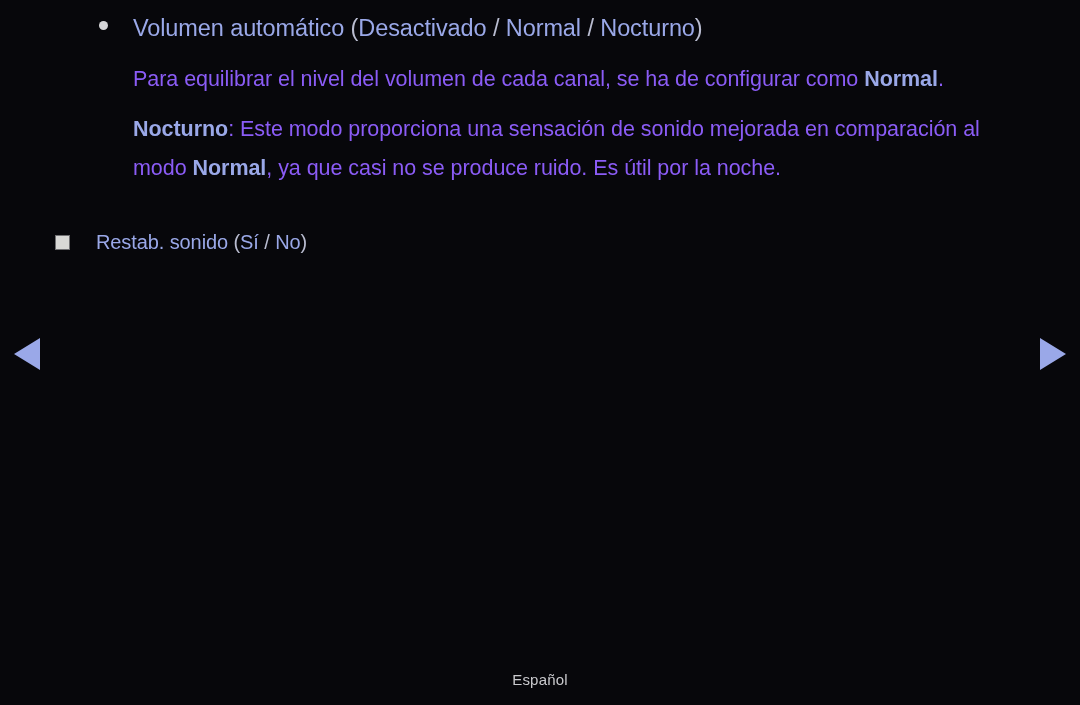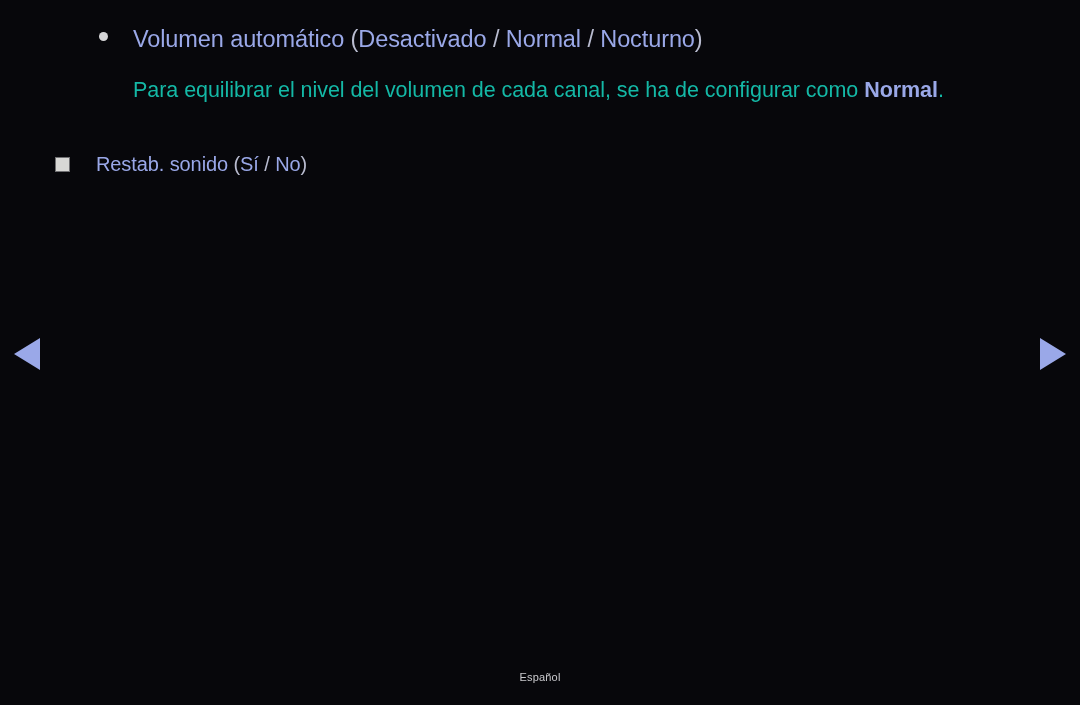--- a/index.html
+++ b/index.html
@@ -20,21 +20,21 @@
   .screen {
     position: absolute;
     inset: 0;
     background: #07070b;
   }
 
   
   .content {
     position: absolute;
     left: 0;
-    top: 11px;
+    top: 0;
     width: 1080px;
   }
 
   
   .entry {
     position: relative;
     padding-left: 133px;
     padding-right: 60px;
   }
 
@@ -109,21 +109,21 @@
   }
   .kw-reg {             
     color: #9aa8e8;
     font-weight: normal;
   }
   .punct {              
     color: #b9bcd0;
     font-weight: normal;
   }
   .plain {
-    color: #14b8a6;
+    color: #8b5cf6;
     font-weight: normal;
   }
 
   
   .arrow {
     position: absolute;
     top: 338px;
     width: 0;
     height: 0;
     border-top: 16px solid transparent;
@@ -138,21 +138,21 @@
     border-left: 26px solid #9aa8e8;
   }
 
   
   .footer {
     position: absolute;
     left: 0;
     right: 0;
     top: 671px;
     text-align: center;
-    font-size: 11px;
+    font-size: 15px;
     color: #c9c9cd;
     letter-spacing: 0.2px;
   }
 </style>
 </head>
 <body>
 
 <div class="screen">
 
   <div class="content">
@@ -162,20 +162,23 @@
       <span class="dot-bullet"></span>
 
       <div class="entry-title">
         <span class="kw-reg">Volumen automático</span><span class="punct"> (</span><span class="kw-reg">Desactivado</span><span class="punct"> / </span><span class="kw-reg">Normal</span><span class="punct"> / </span><span class="kw-reg">Nocturno</span><span class="punct">)</span>
       </div>
 
       <div class="para first">
         <span class="plain">Para equilibrar el nivel del volumen de cada canal, se ha de configurar como </span><span class="kw">Normal</span><span class="plain">.</span>
       </div>
 
+      <div class="para second">
+        <span class="kw">Nocturno</span><span class="plain">: Este modo proporciona una sensación de sonido mejorada en comparación al modo </span><span class="kw">Normal</span><span class="plain">, ya que casi no se produce ruido. Es útil por la noche.</span>
+      </div>
 
     </div>
 
     <div class="section">
 
       <span class="square-bullet"></span>
 
       <div class="section-title">
         <span class="kw-reg">Restab. sonido</span><span class="punct"> (</span><span class="kw-reg">Sí</span><span class="punct"> / </span><span class="kw-reg">No</span><span class="punct">)</span>
       </div>

